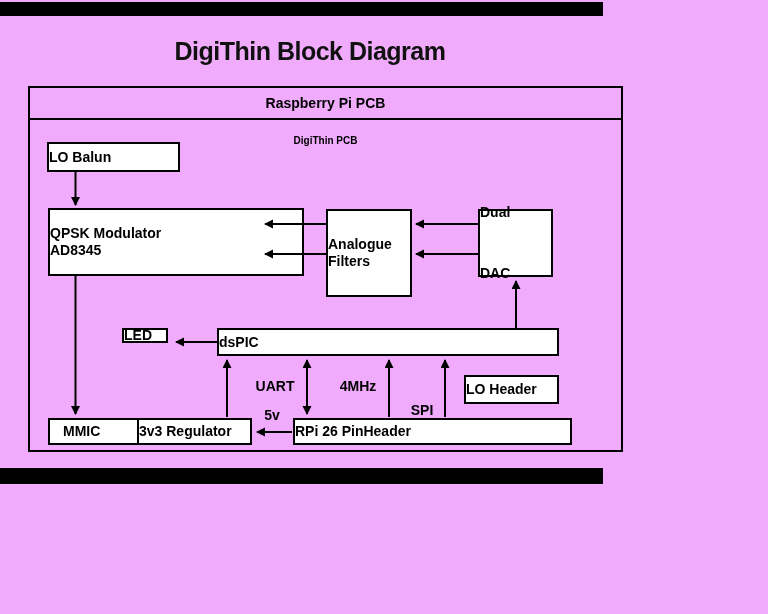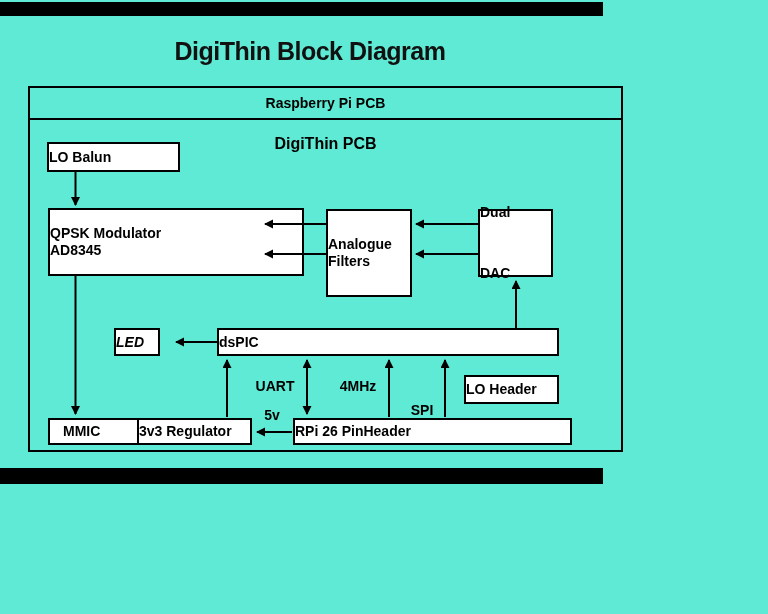--- a/index.html
+++ b/index.html
@@ -1,17 +1,17 @@
 <!DOCTYPE html>
 <html><head>
 <meta charset="utf-8">
 <style>
   html,body{margin:0;padding:0;background:#fff;}
   #stage{
-    position:relative;width:768px;height:614px;background:#5eead4;
+    position:relative;width:768px;height:614px;background:#f0abfc;
     font-family:"Liberation Sans", sans-serif;color:#000;overflow:hidden;
   }
   .bar{position:absolute;left:0;width:603px;background:#000;}
   #top-bar{top:2px;height:14px;}
   #bottom-bar{top:468px;height:16px;}
   #slide-title{
     position:absolute;left:0;top:37px;width:620px;text-align:center;
     font-size:25px;font-weight:bold;letter-spacing:-0.5px;color:#111;
   }
   #outer-box{
@@ -19,21 +19,21 @@
     border:2px solid #000;
     padding-left:44px;
   }
   #pcb-strip{
     position:absolute;left:0;top:0;width:100%;height:30px;
     border-bottom:2px solid #000;display:flex;align-items:center;justify-content:center;
     font-size:14px;font-weight:bold;
   }
   #digithin-label{
     position:absolute;left:0;top:47px;width:100%;text-align:center;
-    font-size:16px;font-weight:bold;
+    font-size:10px;font-weight:bold;
   }
   .box{
     position:absolute;border:2px solid #000;background:#fff;
     display:flex;flex-direction:column;align-items:flex-start;justify-content:center;
     font-size:14px;font-weight:bold;line-height:17px;text-align:center;box-sizing:border-box;
   }
   .buslabel{
     position:absolute;font-size:14px;font-weight:bold;white-space:nowrap;
     transform:translate(-50%,-50%);
   }
@@ -65,21 +65,21 @@
   <div class="box" style="left:326px;top:209px;width:86px;height:88px;">
     <span>Analogue</span>
     <span>Filters</span>
   </div>
 
   <div class="box" style="left:478px;top:209px;width:75px;height:68px;gap:44px;">
     <span>Dual</span>
     <span>DAC</span>
   </div>
 
-  <div class="box" style="left:114px;top:328px;width:46px;height:28px;font-style:italic;">
+  <div class="box" style="left:122px;top:328px;width:46px;height:15px;">
     <span>LED</span>
   </div>
 
   <div class="box" style="left:217px;top:328px;width:342px;height:28px;">
     <span>dsPIC</span>
   </div>
 
   <div class="box" style="left:464px;top:375px;width:95px;height:29px;">
     <span>LO Header</span>
   </div>

